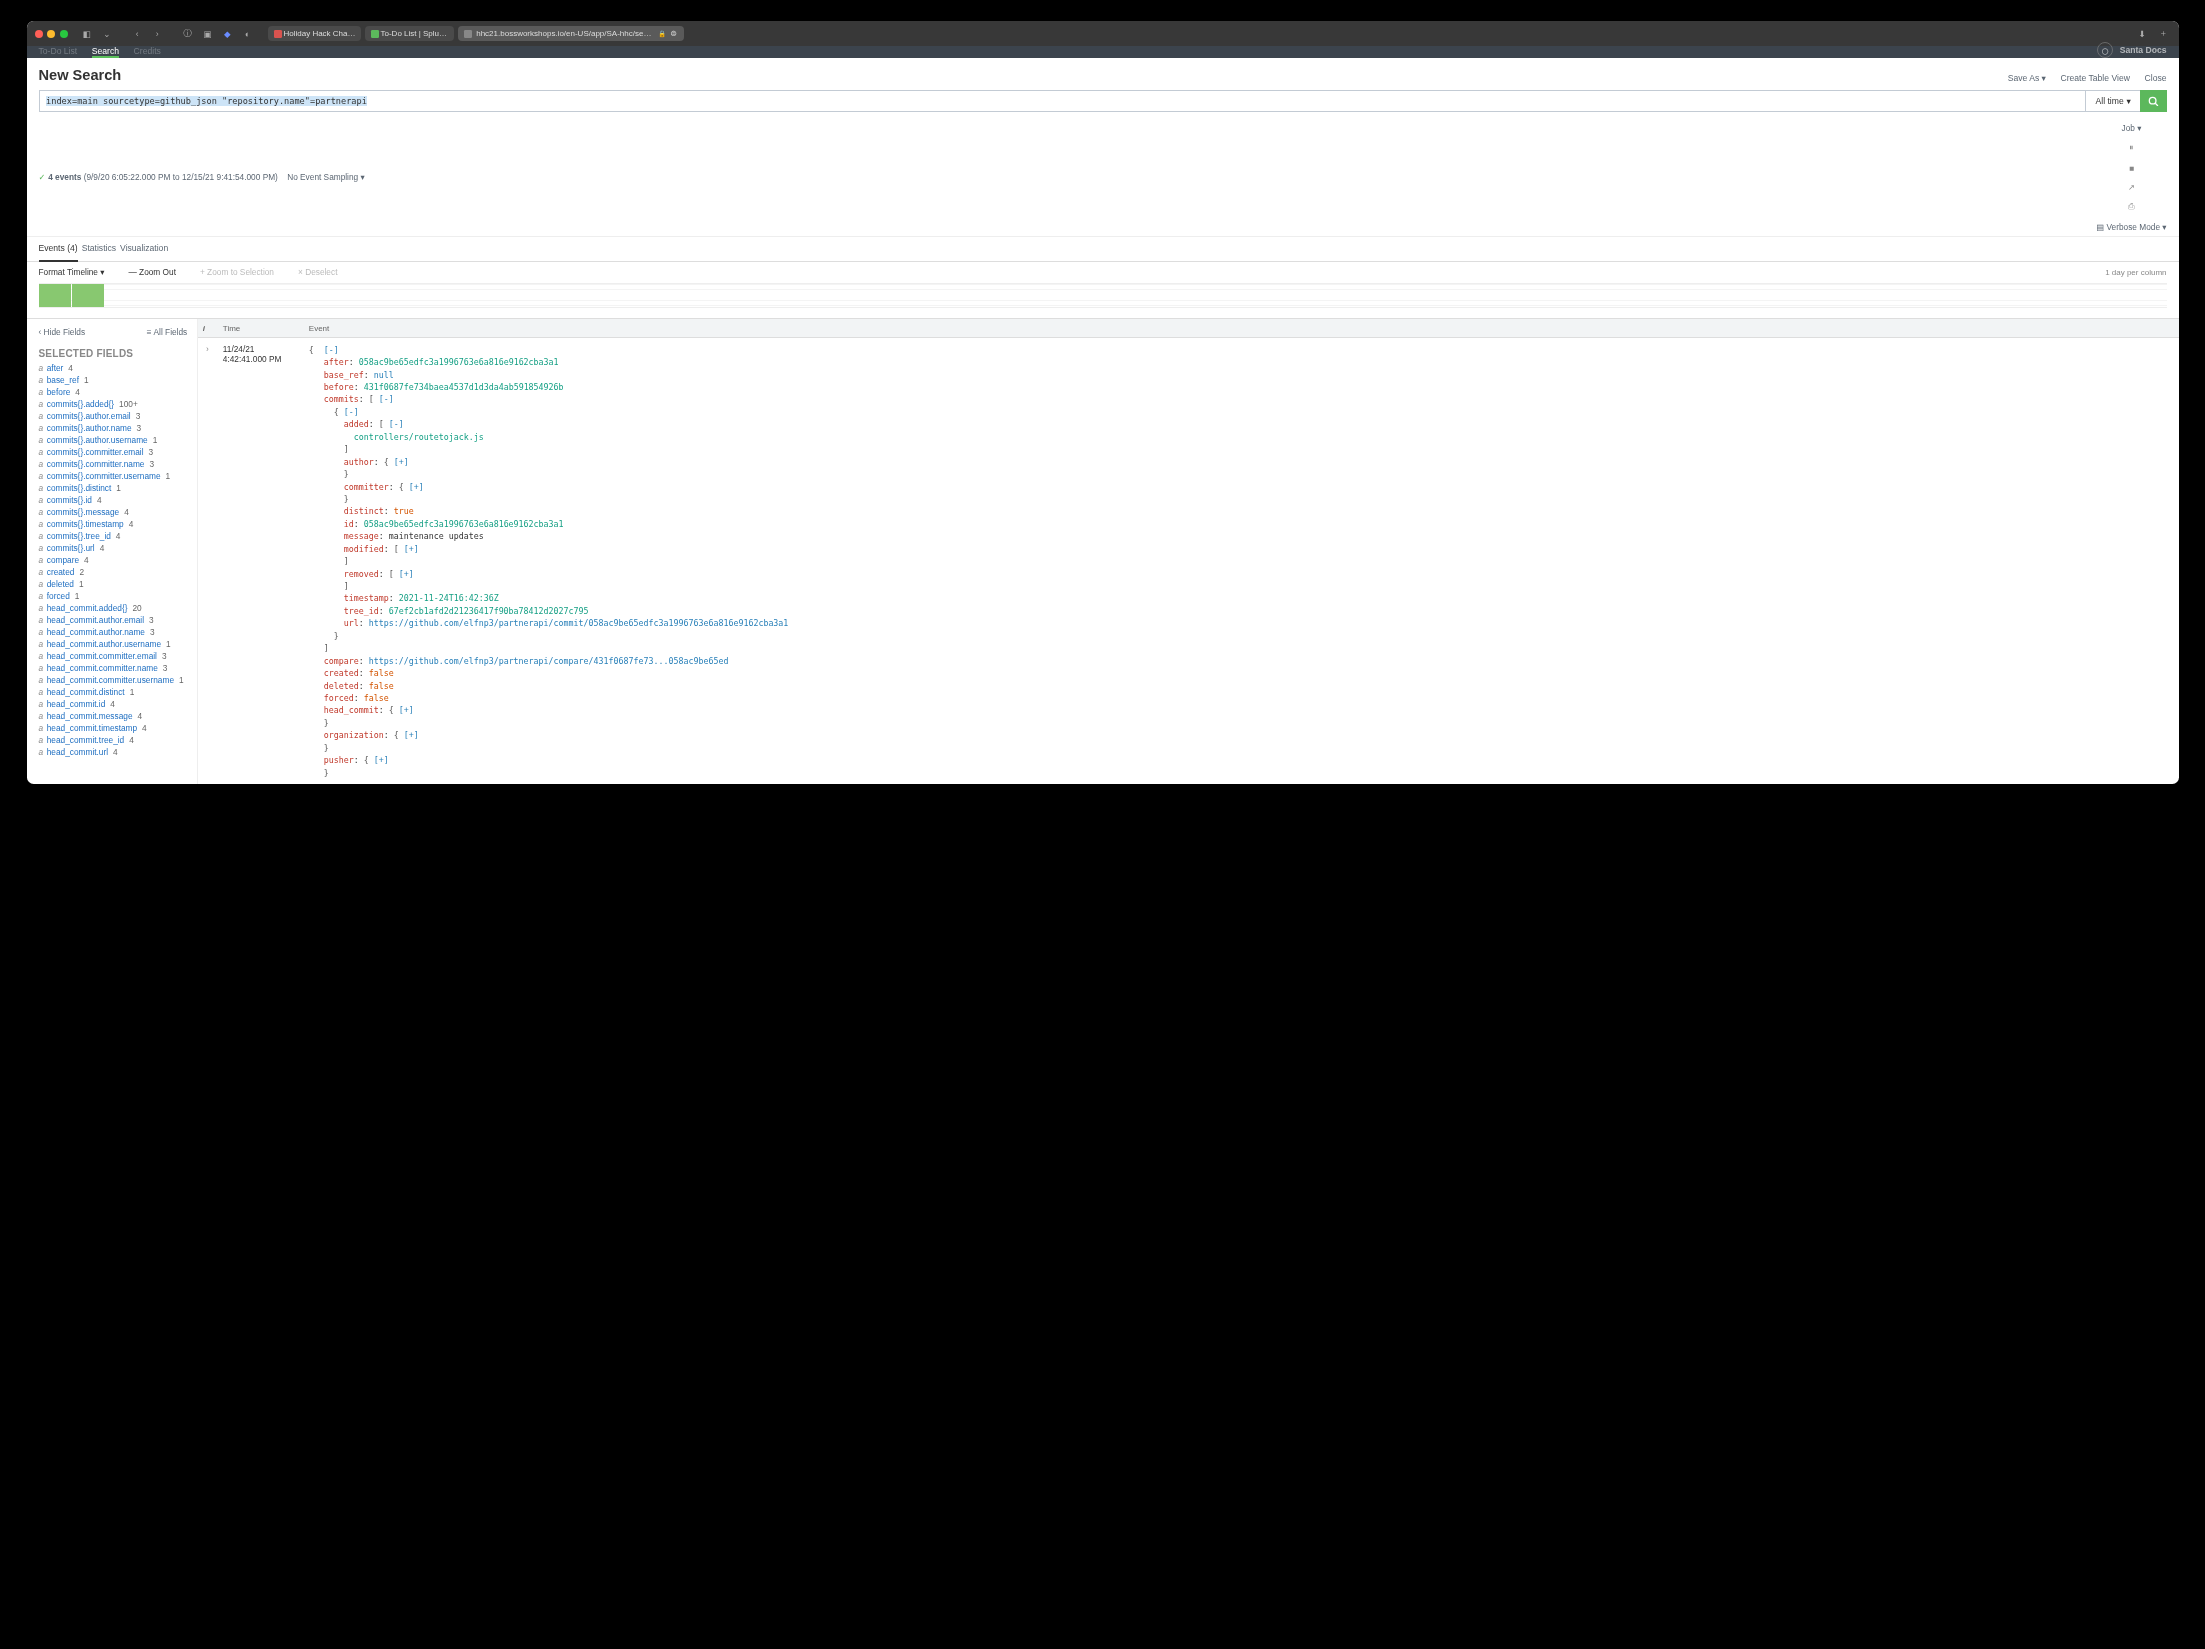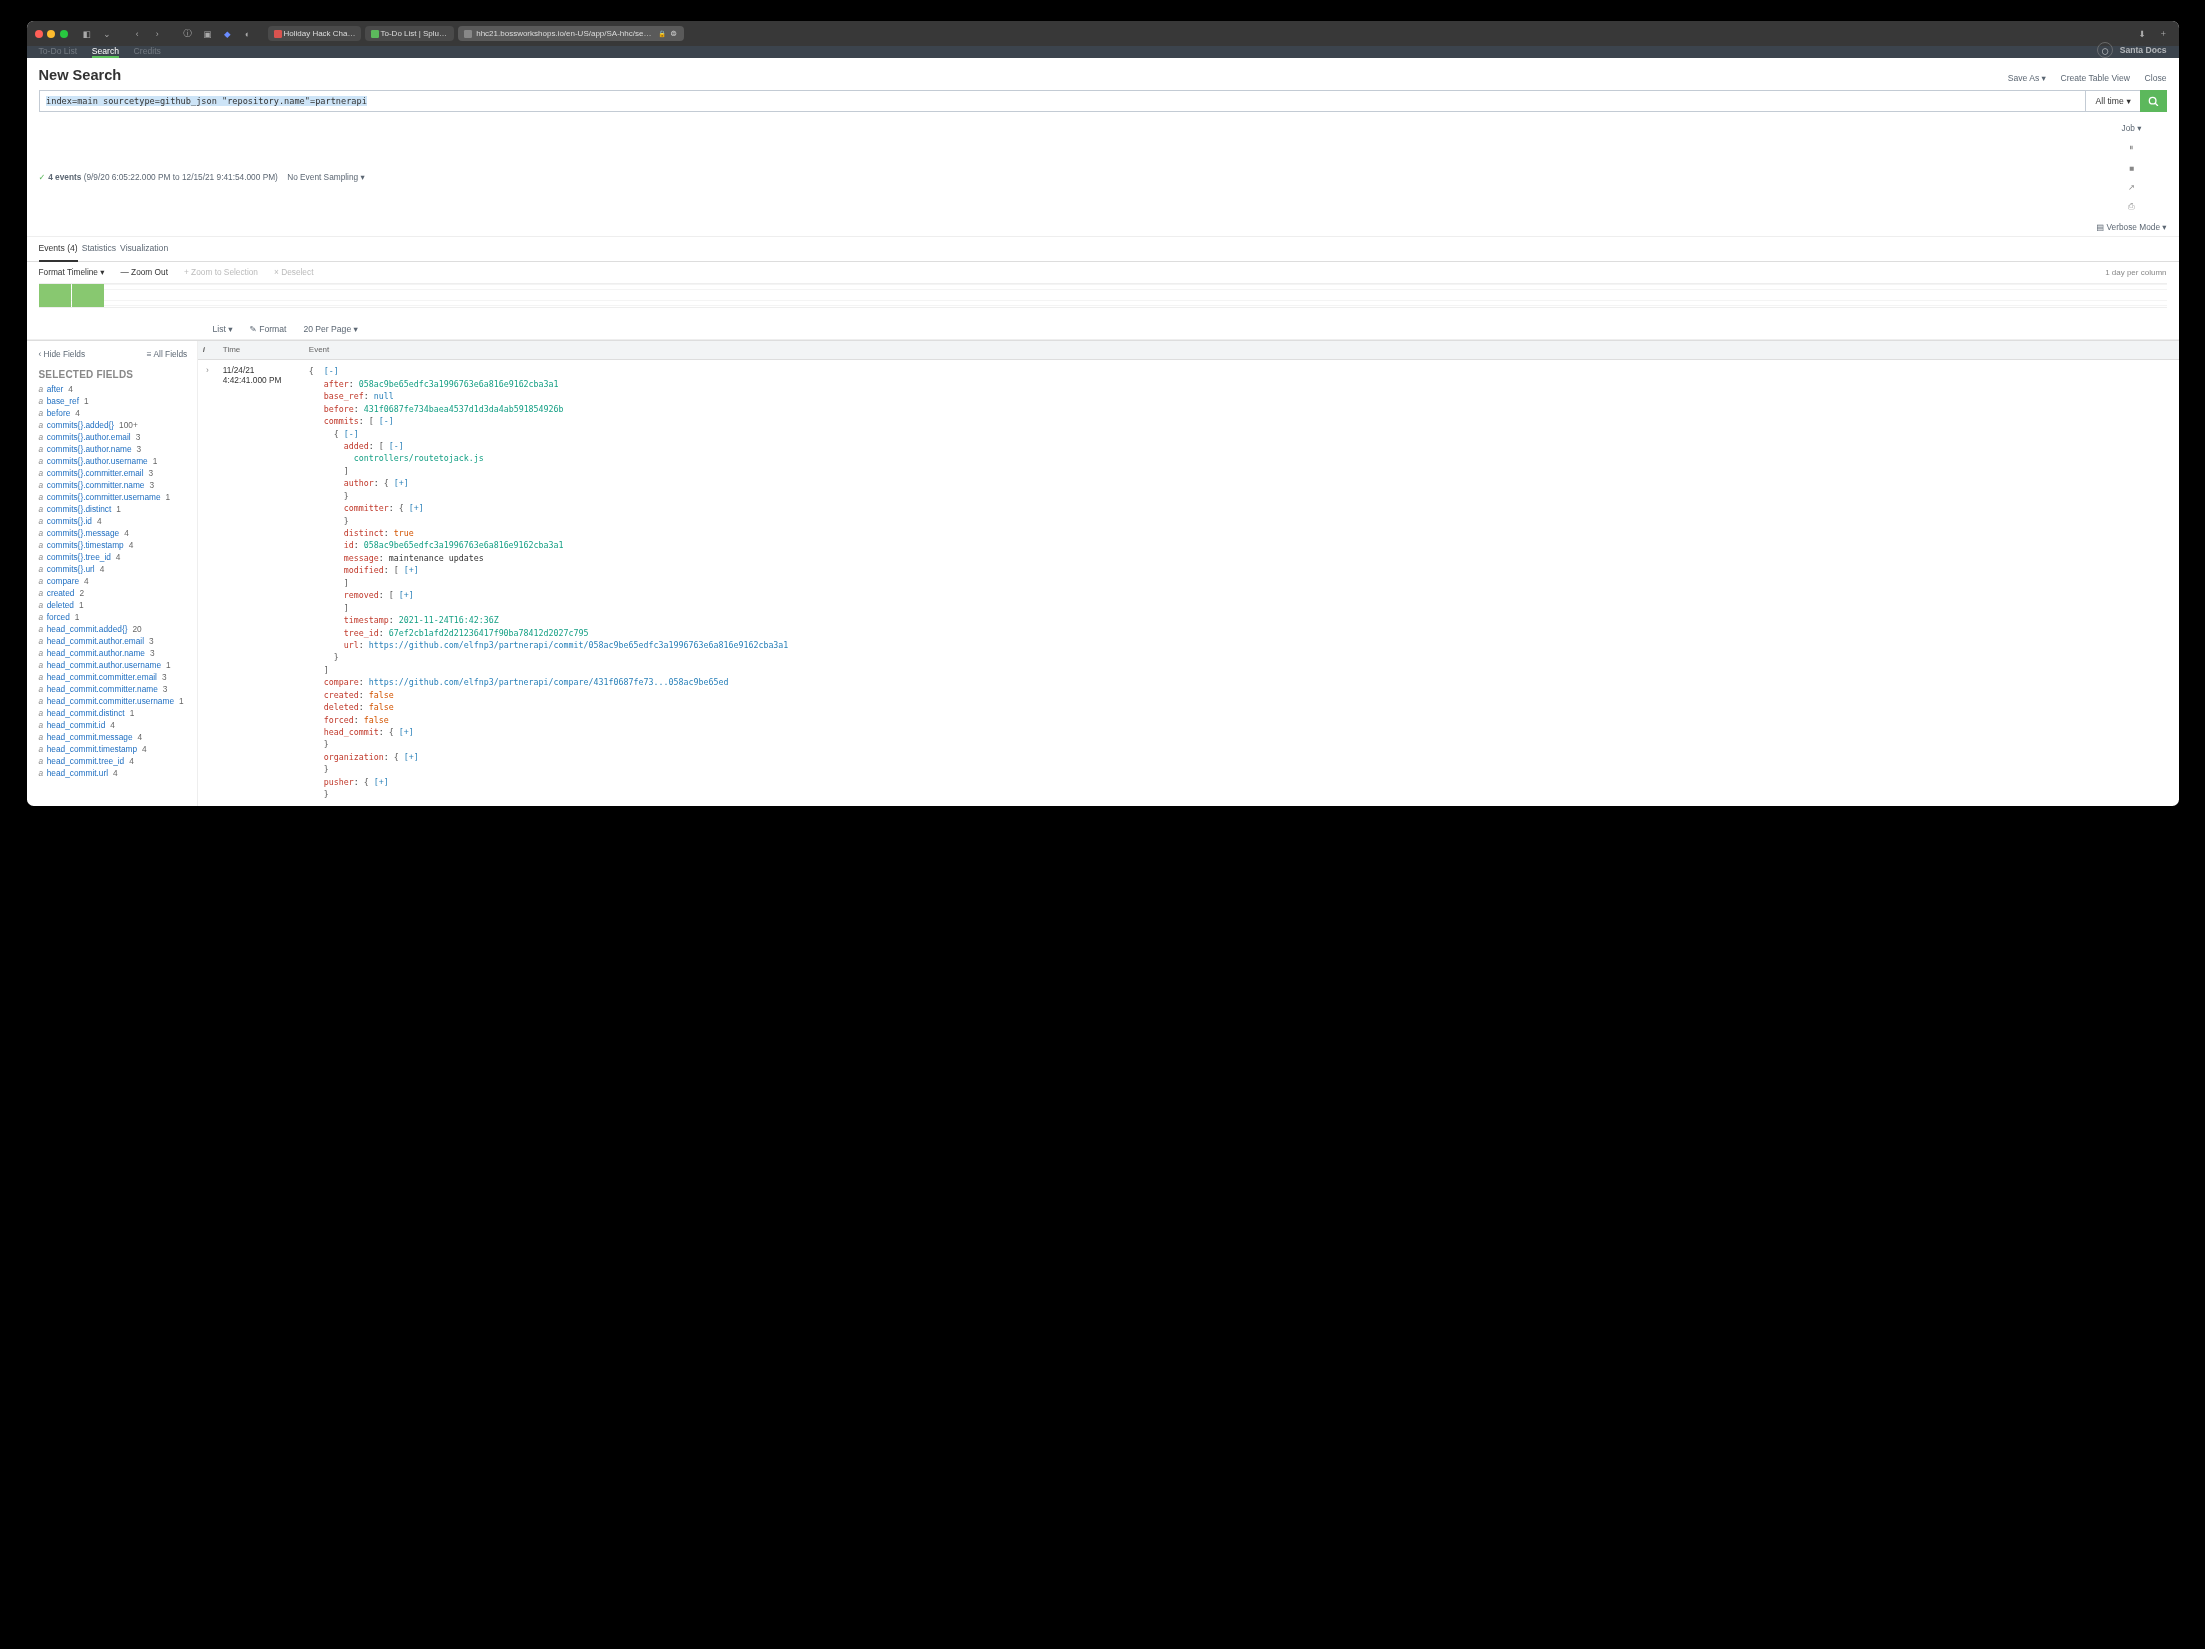--- a/index.html
+++ b/index.html
@@ -165,21 +165,21 @@
 }
 .result-tab.active { color: #333; border-bottom: 2px solid #333; font-weight: 500; margin-bottom: -0.7px; }
 
 
 .tl-controls {
   display: flex;
   align-items: center;
   padding: 5.3px 12px;
   font-size: 8.3px;
   color: #333;
-  gap: 16px;
+  gap: 24px;
 }
 .tl-controls .disabled { color: #bbb; }
 .tl-right { margin-left: auto; color: #888; font-size: 8px; }
 
 
 .timeline {
   padding: 0 12px 10.6px 12px;
   position: relative;
 }
 .tl-track {
@@ -387,25 +387,20 @@
     <span class="tl-right">1 day per column</span>
   </div>
 
   <div class="timeline">
     <div class="tl-track">
       <div class="tl-bar b0"></div>
       <div class="tl-bar b1"></div>
     </div>
   </div>
 
-  <div class="view-row">
-    <span><span>List</span> ▾</span>
-    <span>✎ <span>Format</span></span>
-    <span><span>20 Per Page</span> ▾</span>
-  </div>
 
   <div class="main">
 
     <div class="sidebar">
       <div class="side-top">
         <span>‹ <span>Hide Fields</span></span>
         <span>≡ <span>All Fields</span></span>
       </div>
       <div class="side-head">SELECTED FIELDS</div>
       <div id="field-list">

